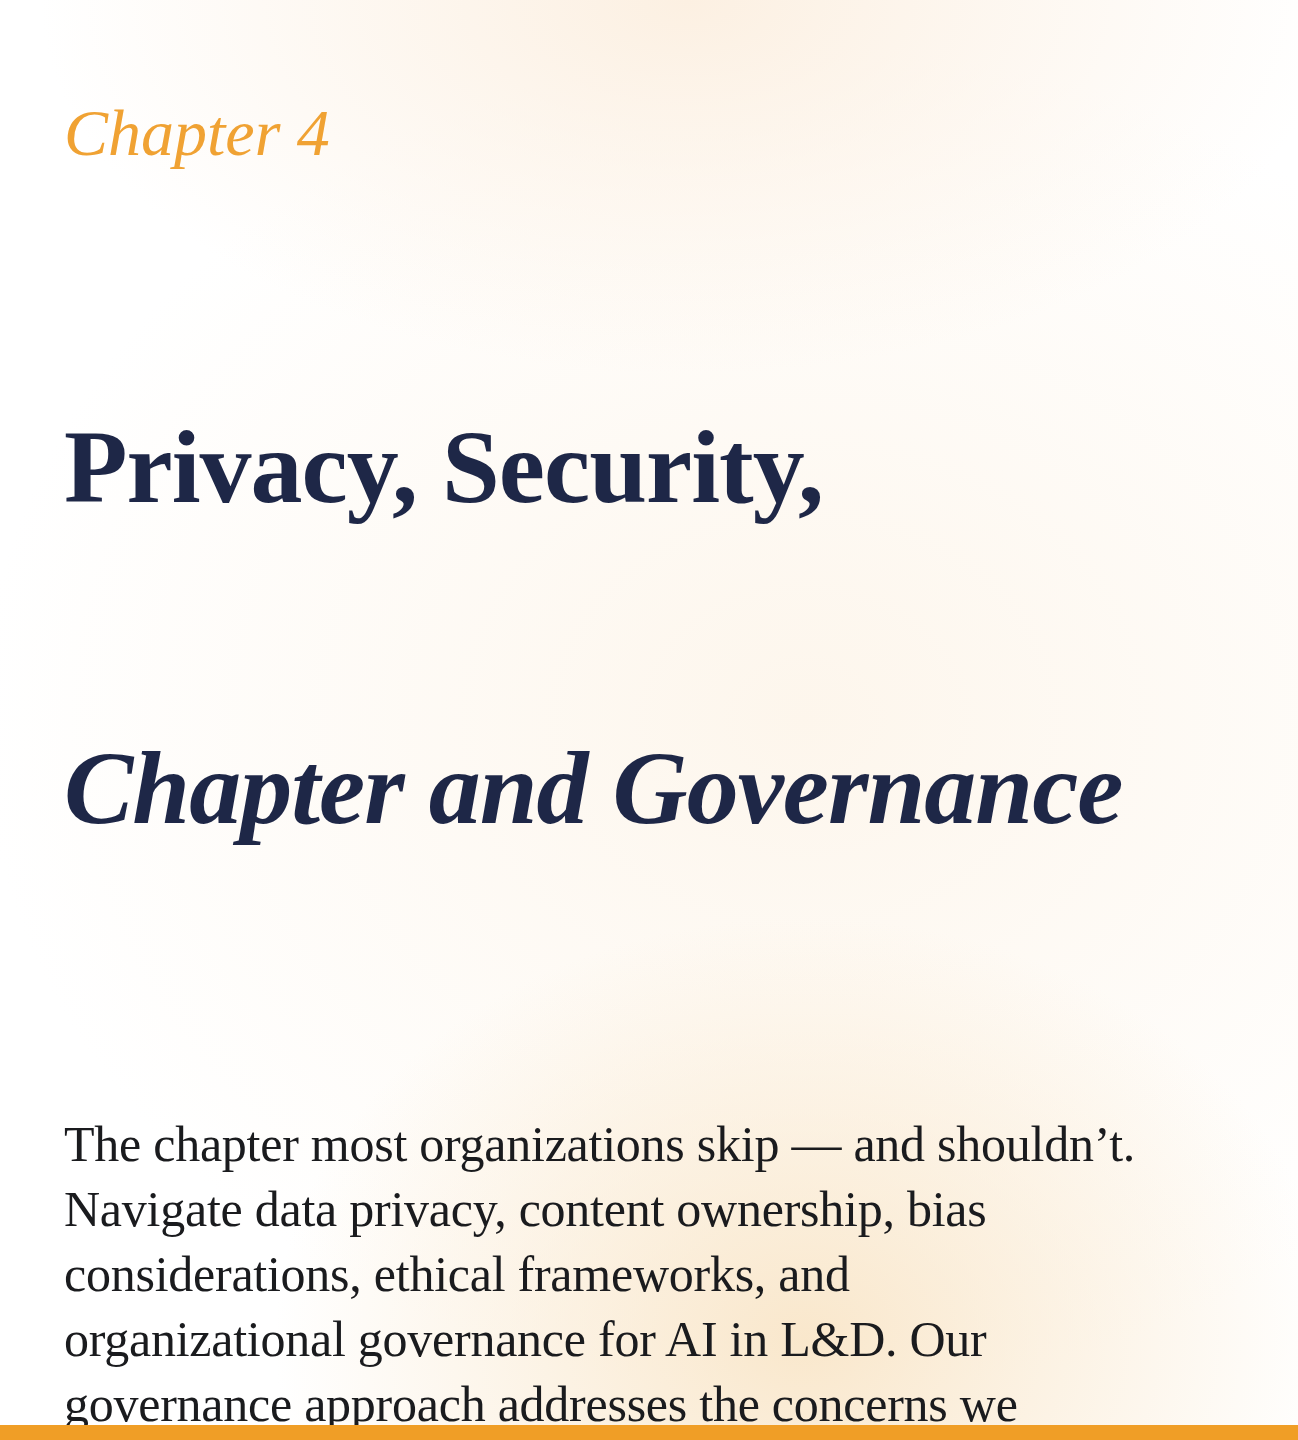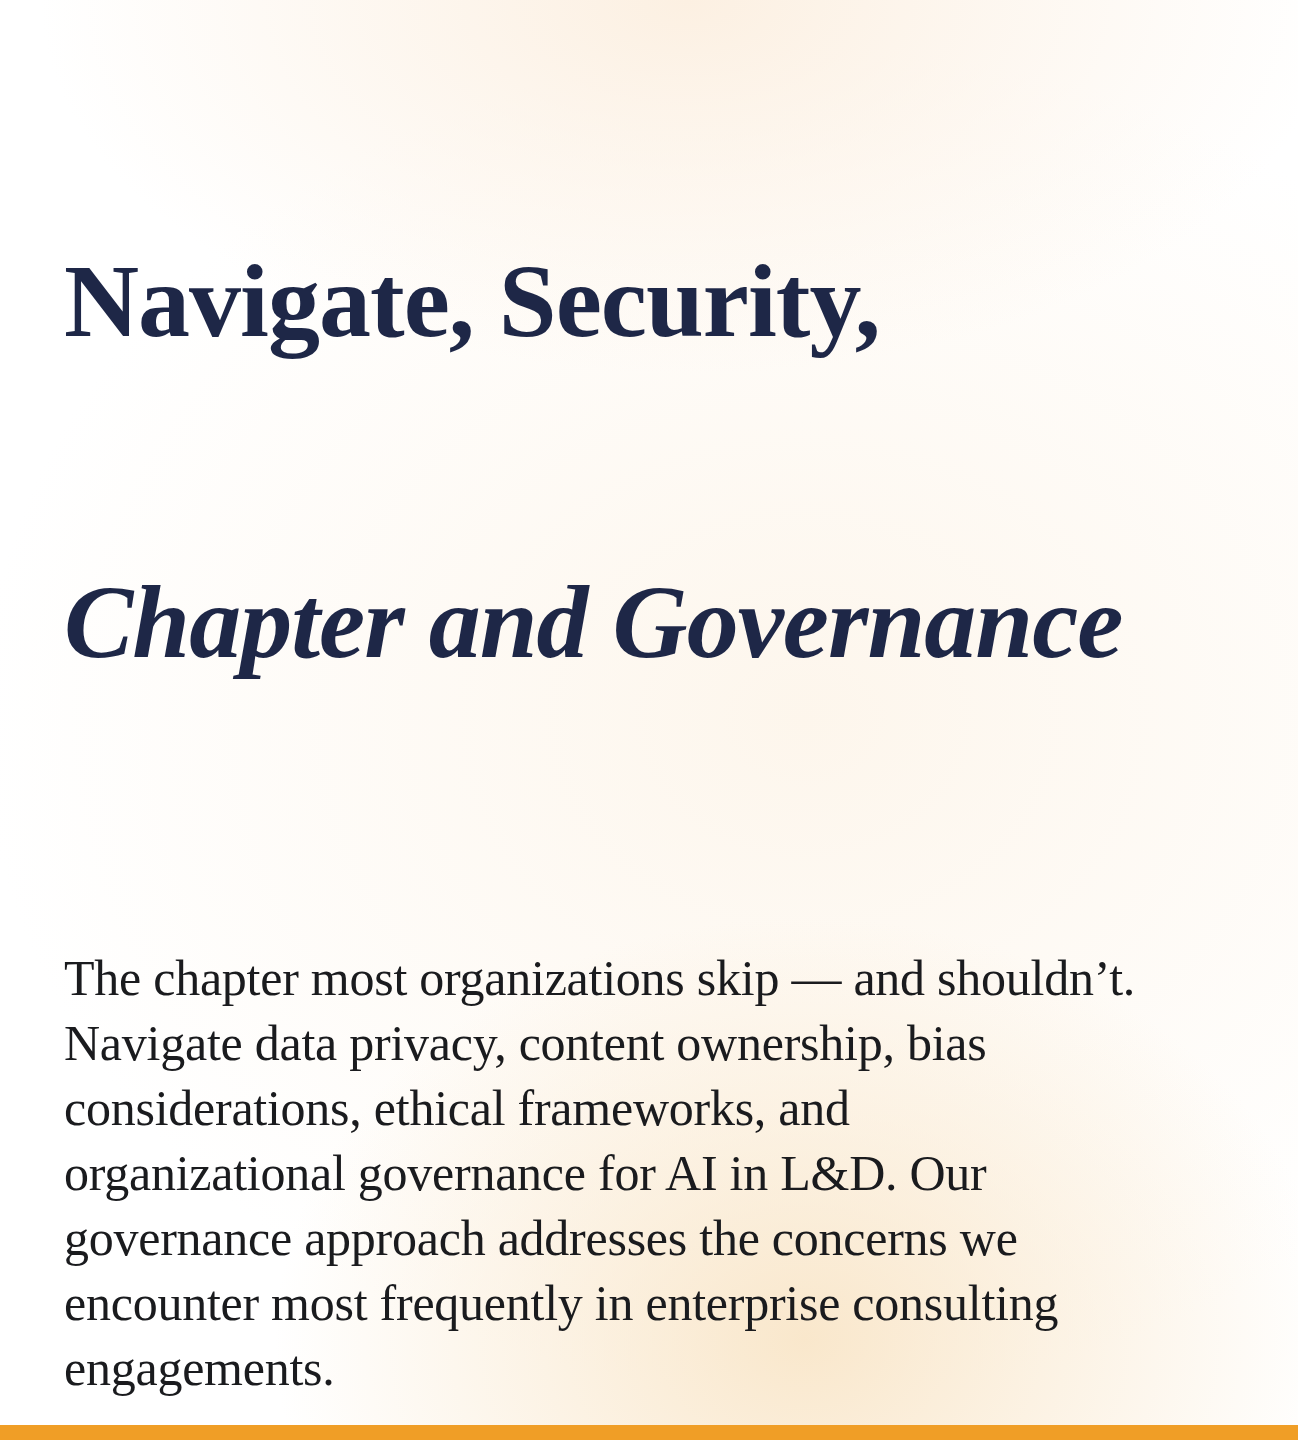--- a/index.html
+++ b/index.html
@@ -58,22 +58,23 @@
     width: 100%;
     height: 15px;
     background: var(--bar, #F09E26);
   }
 </style>
 </head>
 <body>
 
 <div class="page">
   <main class="content">
+    <div class="chapter-label">Chapter 4</div>
     <h1 class="title">
-      <span class="t1">Navigate, Security,</span>
+      <span class="t1">Privacy, Security,</span>
       <span class="t2">Chapter and Governance</span>
     </h1>
     <p class="body p1">The chapter most organizations skip — and shouldn’t.
 Navigate data privacy, content ownership, bias
 considerations, ethical frameworks, and
 organizational governance for AI in L&amp;D. Our
 governance approach addresses the concerns we
 encounter most frequently in enterprise consulting
 engagements.</p>
 

